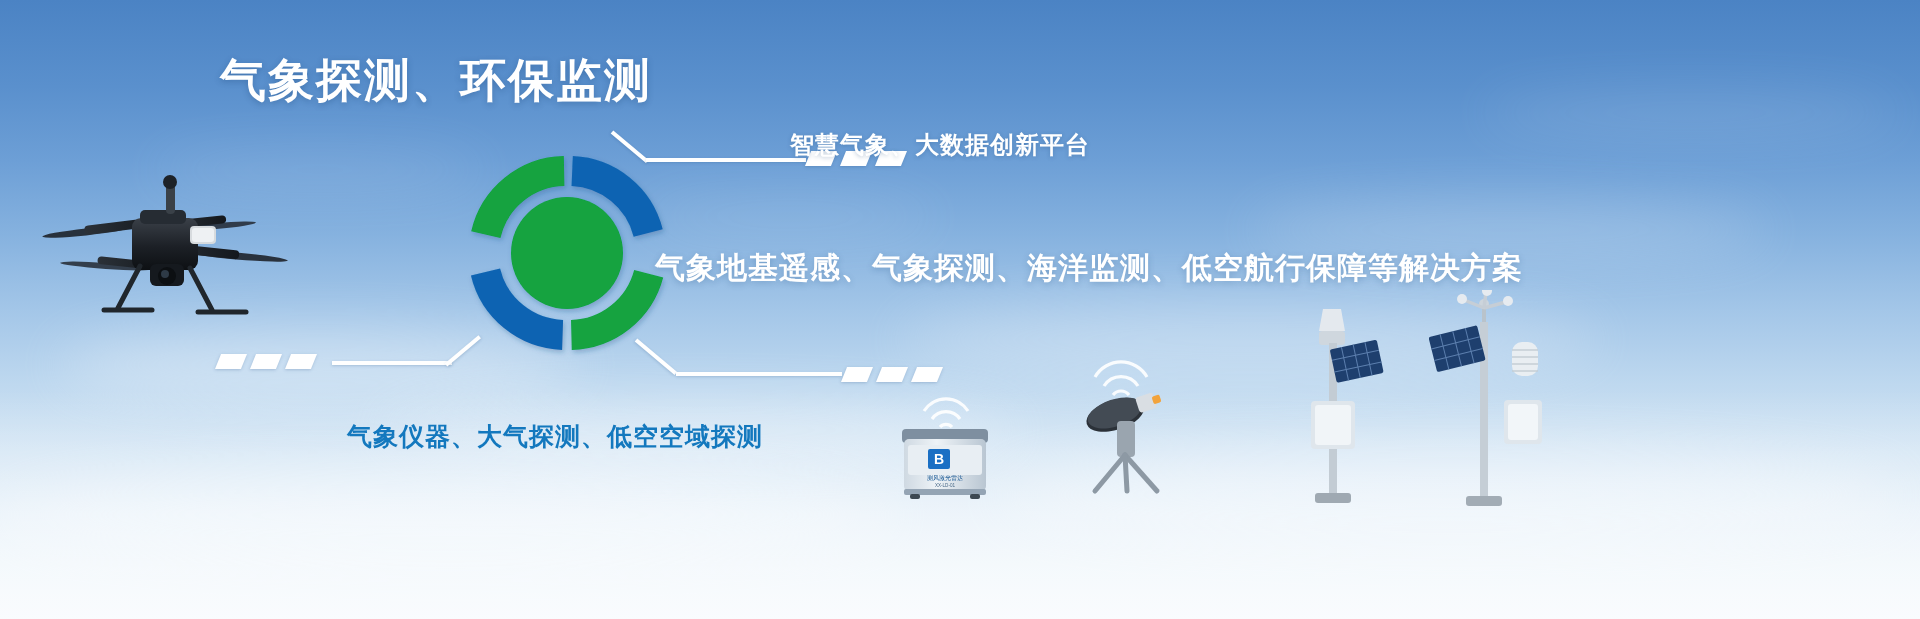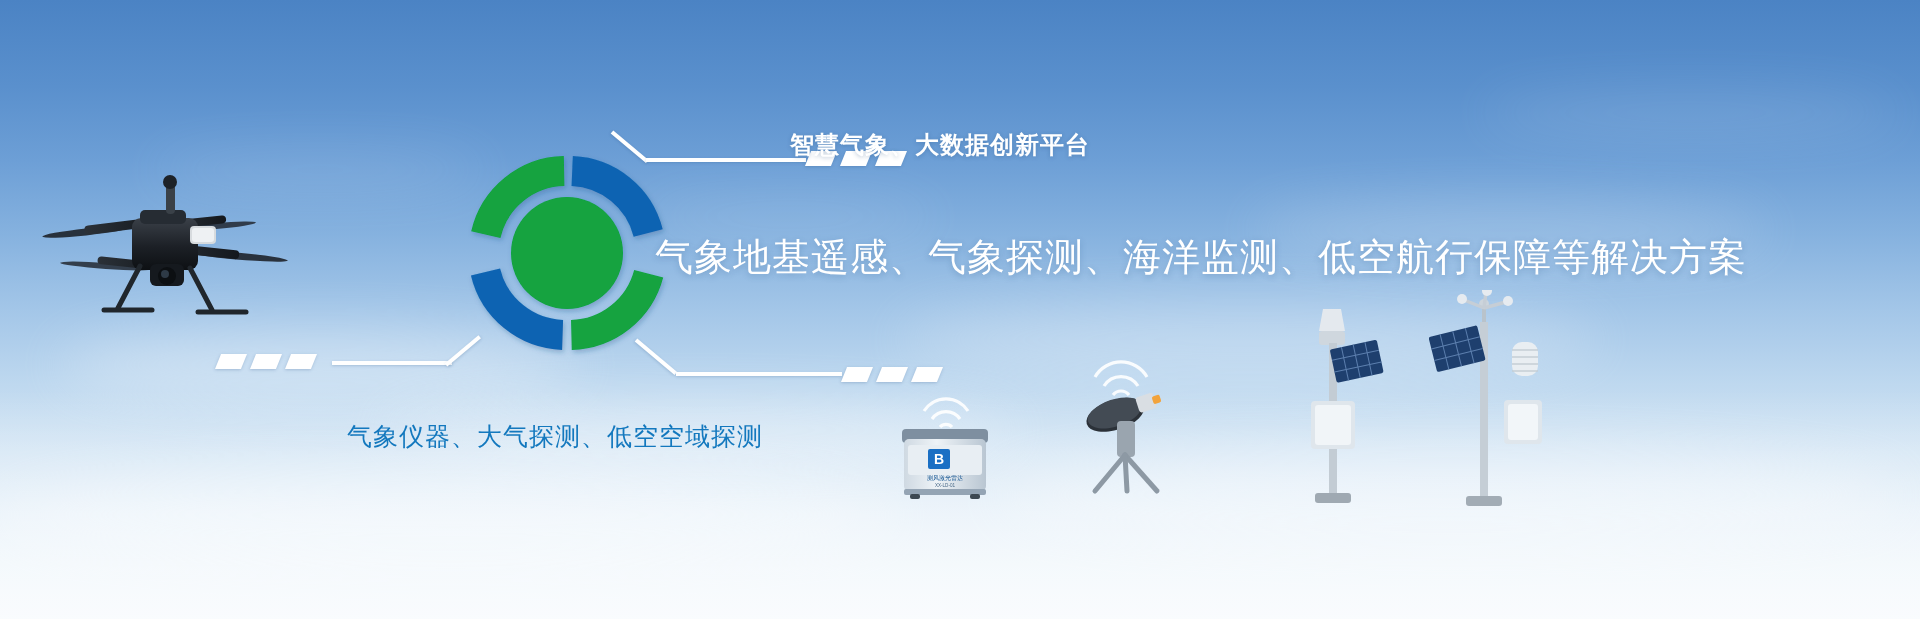--- a/index.html
+++ b/index.html
@@ -72,27 +72,27 @@
   #conn-br .seg-horiz{left:40px;top:34px;width:166px;height:4px;}
   #conn-br .dash-row{left:208px;top:29px;}
 
   
   #label-tr{
     position:absolute;left:790px;top:129px;
     font-size:24px;font-weight:bold;color:#ffffff;letter-spacing:1px;
     text-shadow:0 1px 4px rgba(25,70,120,.30);white-space:nowrap;
   }
   #headline-main{
-    position:absolute;left:655px;top:232px;
-    font-size:38px;font-weight:normal;color:#ffffff;letter-spacing:1px;
+    position:absolute;left:655px;top:248px;
+    font-size:30px;font-weight:bold;color:#ffffff;letter-spacing:1px;
     text-shadow:0 2px 6px rgba(25,70,120,.26);white-space:nowrap;
   }
   #label-bl{
     position:absolute;left:347px;top:420px;
-    font-size:25px;font-weight:normal;color:#1378be;letter-spacing:1px;
+    font-size:25px;font-weight:bold;color:#1378be;letter-spacing:1px;
     white-space:nowrap;
   }
 
   
   .photo{position:absolute;}
 
   
   #drone{left:40px;top:160px;width:250px;height:180px;}
 
   
@@ -259,20 +259,21 @@
           <line x1="92" y1="67" x2="118" y2="67"></line>
         <line x1="92" y1="74" x2="118" y2="74"></line>
           <line x1="92" y1="81" x2="118" y2="81"></line>
       </g>
     </g>
     <rect x="84" y="110" width="38" height="44" rx="4" fill="#dfe6ec"></rect>
     <rect x="88" y="114" width="30" height="36" rx="3" fill="#f2f6f9"></rect>
     <rect x="46" y="206" width="36" height="10" rx="3" fill="#a2acb5"></rect>
   </svg>
 
+  <div id="title">气象探测、环保监测</div>
 
   <svg id="donut" viewBox="0 0 345 245">
     <defs>
       <filter id="segshadow" x="-25%" y="-25%" width="150%" height="150%">
         <feDropShadow dx="1.5" dy="2.5" stdDeviation="2.4" flood-color="#1f4f86" flood-opacity="0.30"></feDropShadow>
       </filter>
     </defs>
     <g filter="url(#segshadow)" fill="none" stroke-linecap="butt">
 
       <path d="M 90.8 104.7 A 82 82 0 0 1 169.1 41.0" stroke="#12a33f" stroke-width="30"></path>

